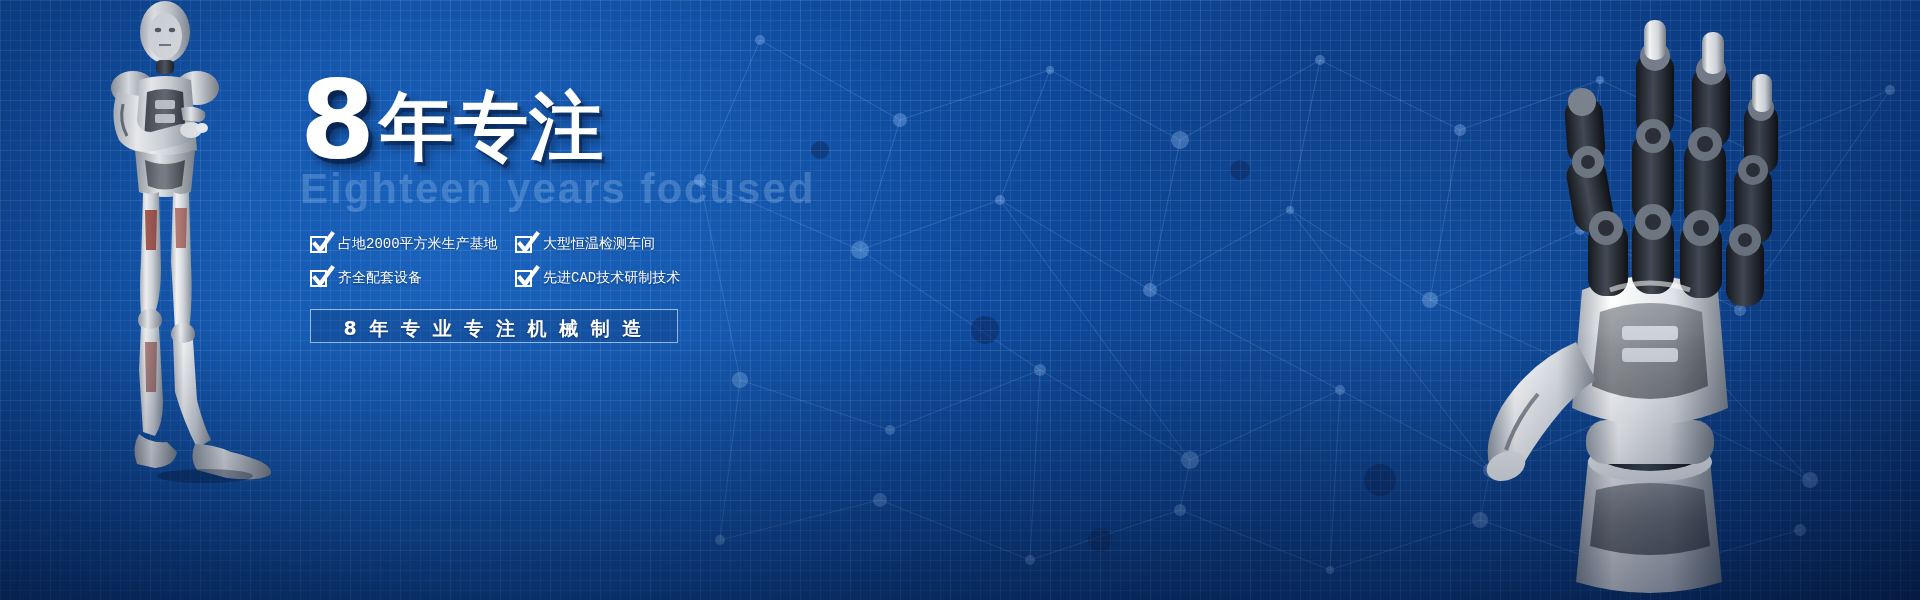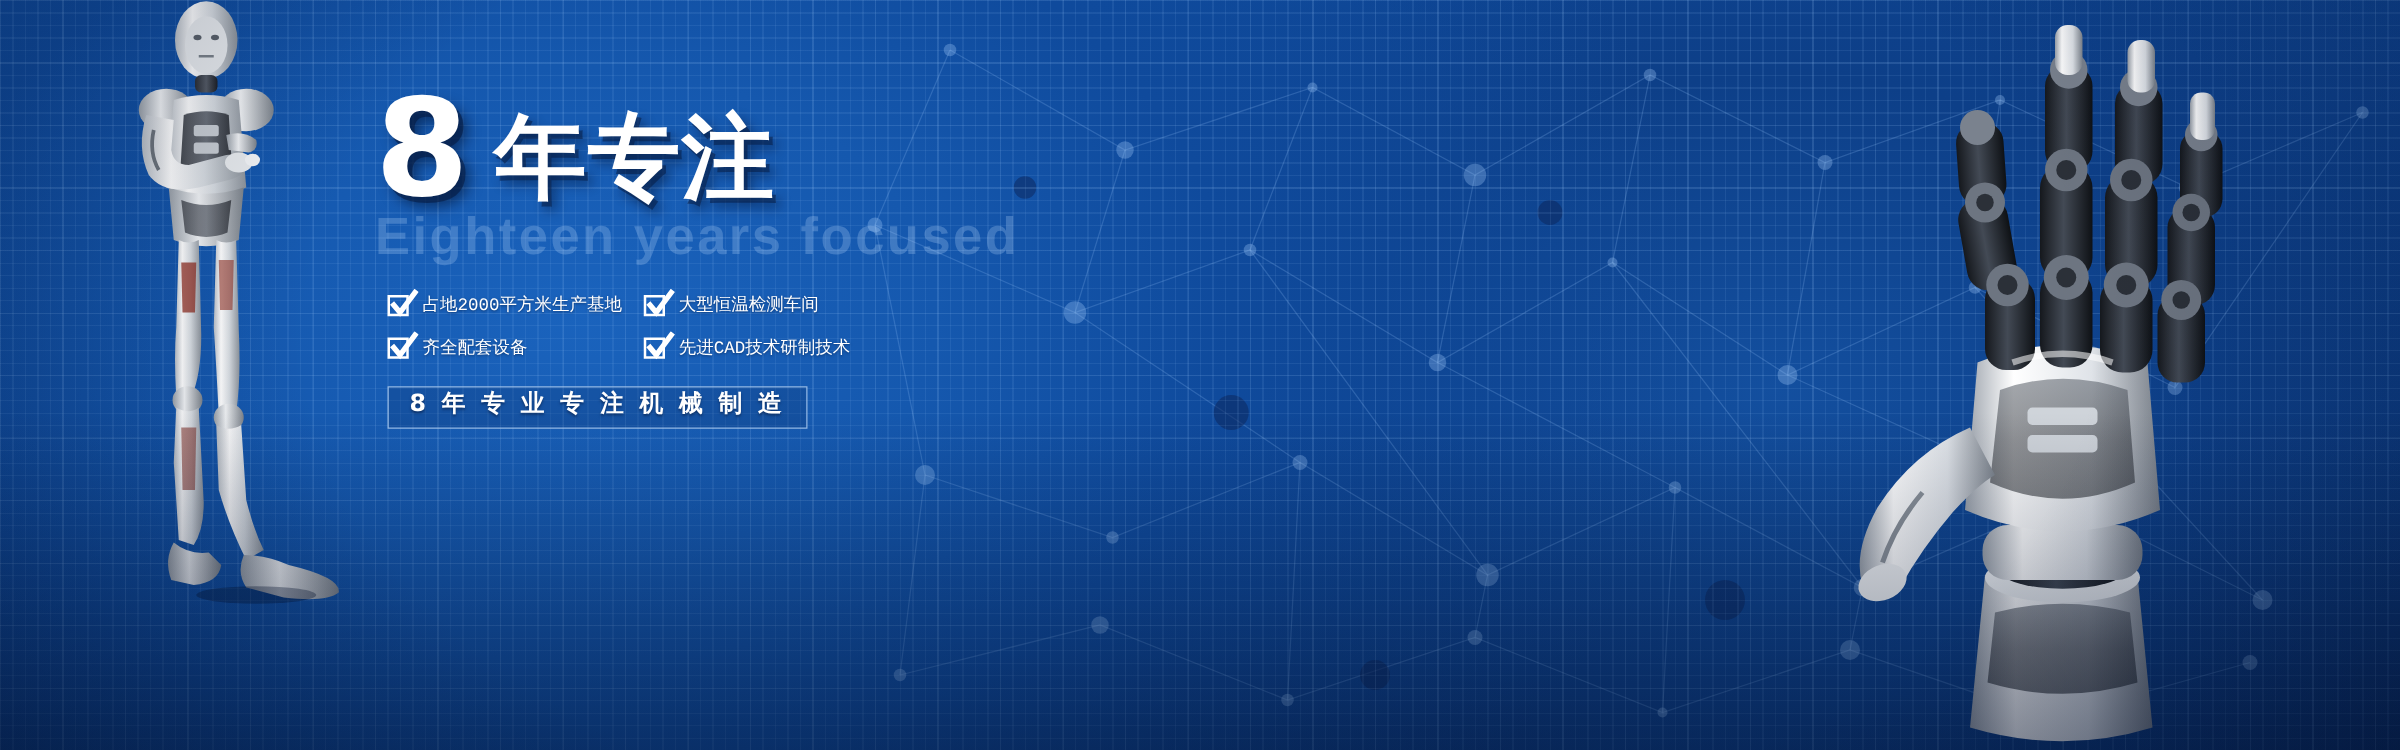--- a/index.html
+++ b/index.html
@@ -47,21 +47,21 @@
 
   .headline{display:flex;align-items:flex-end;gap:0;}
   .big-num{
     font-size:108px;line-height:.92;font-weight:bold;color:#ffffff;
     letter-spacing:-2px;
     text-shadow:4px 5px 0 rgba(5,24,60,.55), 7px 8px 10px rgba(2,12,35,.5);
     font-family:"DejaVu Sans","Liberation Sans",sans-serif;
   }
   .big-cn{
     font-size:74px;line-height:1;font-weight:bold;color:#ffffff;
-    letter-spacing:1px;margin-left:22px;position:relative;top:-6px;
+    letter-spacing:1px;margin-left:6px;position:relative;top:-6px;
     text-shadow:3px 4px 0 rgba(5,24,60,.5), 6px 7px 9px rgba(2,12,35,.45);
     font-family:"DejaVu Sans","Liberation Sans",sans-serif;
   }
   .sub-cn{
     font-size:25px;font-weight:bold;color:#ffffff;letter-spacing:1px;
     margin-left:26px;position:relative;top:-16px;white-space:nowrap;
     text-shadow:1px 2px 3px rgba(3,18,48,.5);
     font-family:"DejaVu Sans","Liberation Sans",sans-serif;
   }
 
@@ -86,24 +86,24 @@
   .tick svg{position:absolute;left:-1px;top:-7px;width:24px;height:24px;}
   .check-label{
     font-size:14px;color:#ffffff;white-space:nowrap;
     font-family:Liberation Mono, monospace;
     text-shadow:0 1px 2px rgba(3,18,48,.5);
   }
 
   
   .slogan-bar{
     margin-top:22px;margin-left:10px;
-    width:336px;height:34px;
+    width:368px;height:34px;
     border:1px solid rgba(190,220,255,.75);
     background:rgba(10,46,104,.25);
-    display:flex;align-items:flex-start;justify-content:center;
+    display:flex;align-items:flex-end;justify-content:center;
   }
   .slogan-text{
     font-size:19px;font-weight:bold;color:#ffffff;letter-spacing:3px;
     font-family:"DejaVu Sans","Liberation Sans",sans-serif;
     text-shadow:0 1px 2px rgba(3,18,48,.5);
   }
 
   
   .robot-left{position:absolute;left:55px;top:0px;width:220px;height:490px;}
   .robot-right{position:absolute;right:30px;top:-10px;width:480px;height:610px;}

